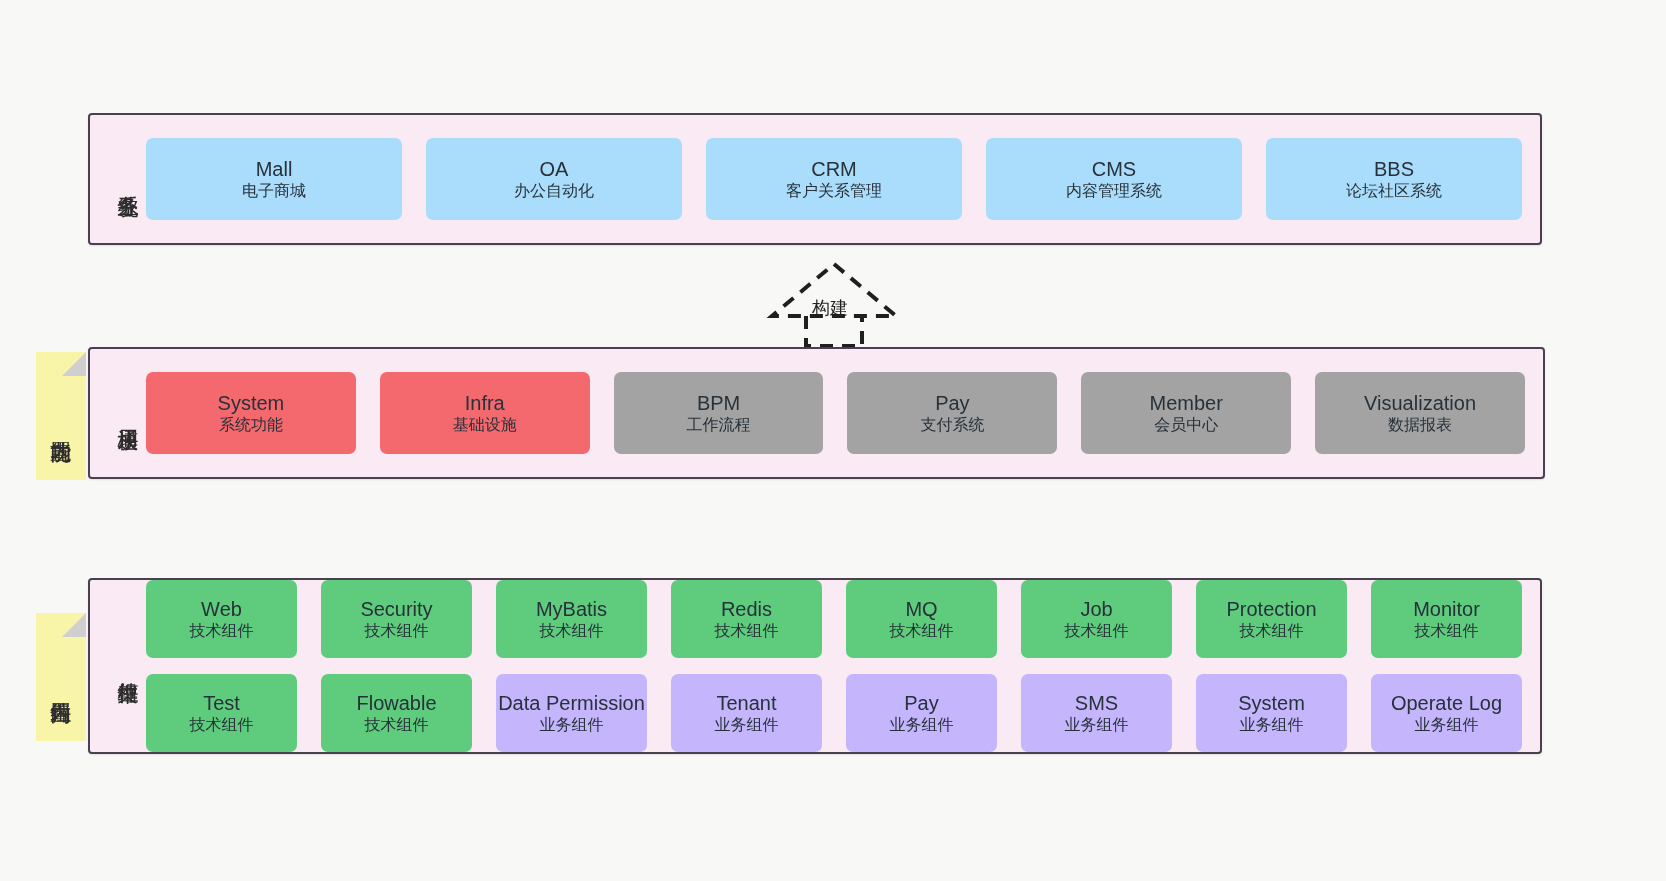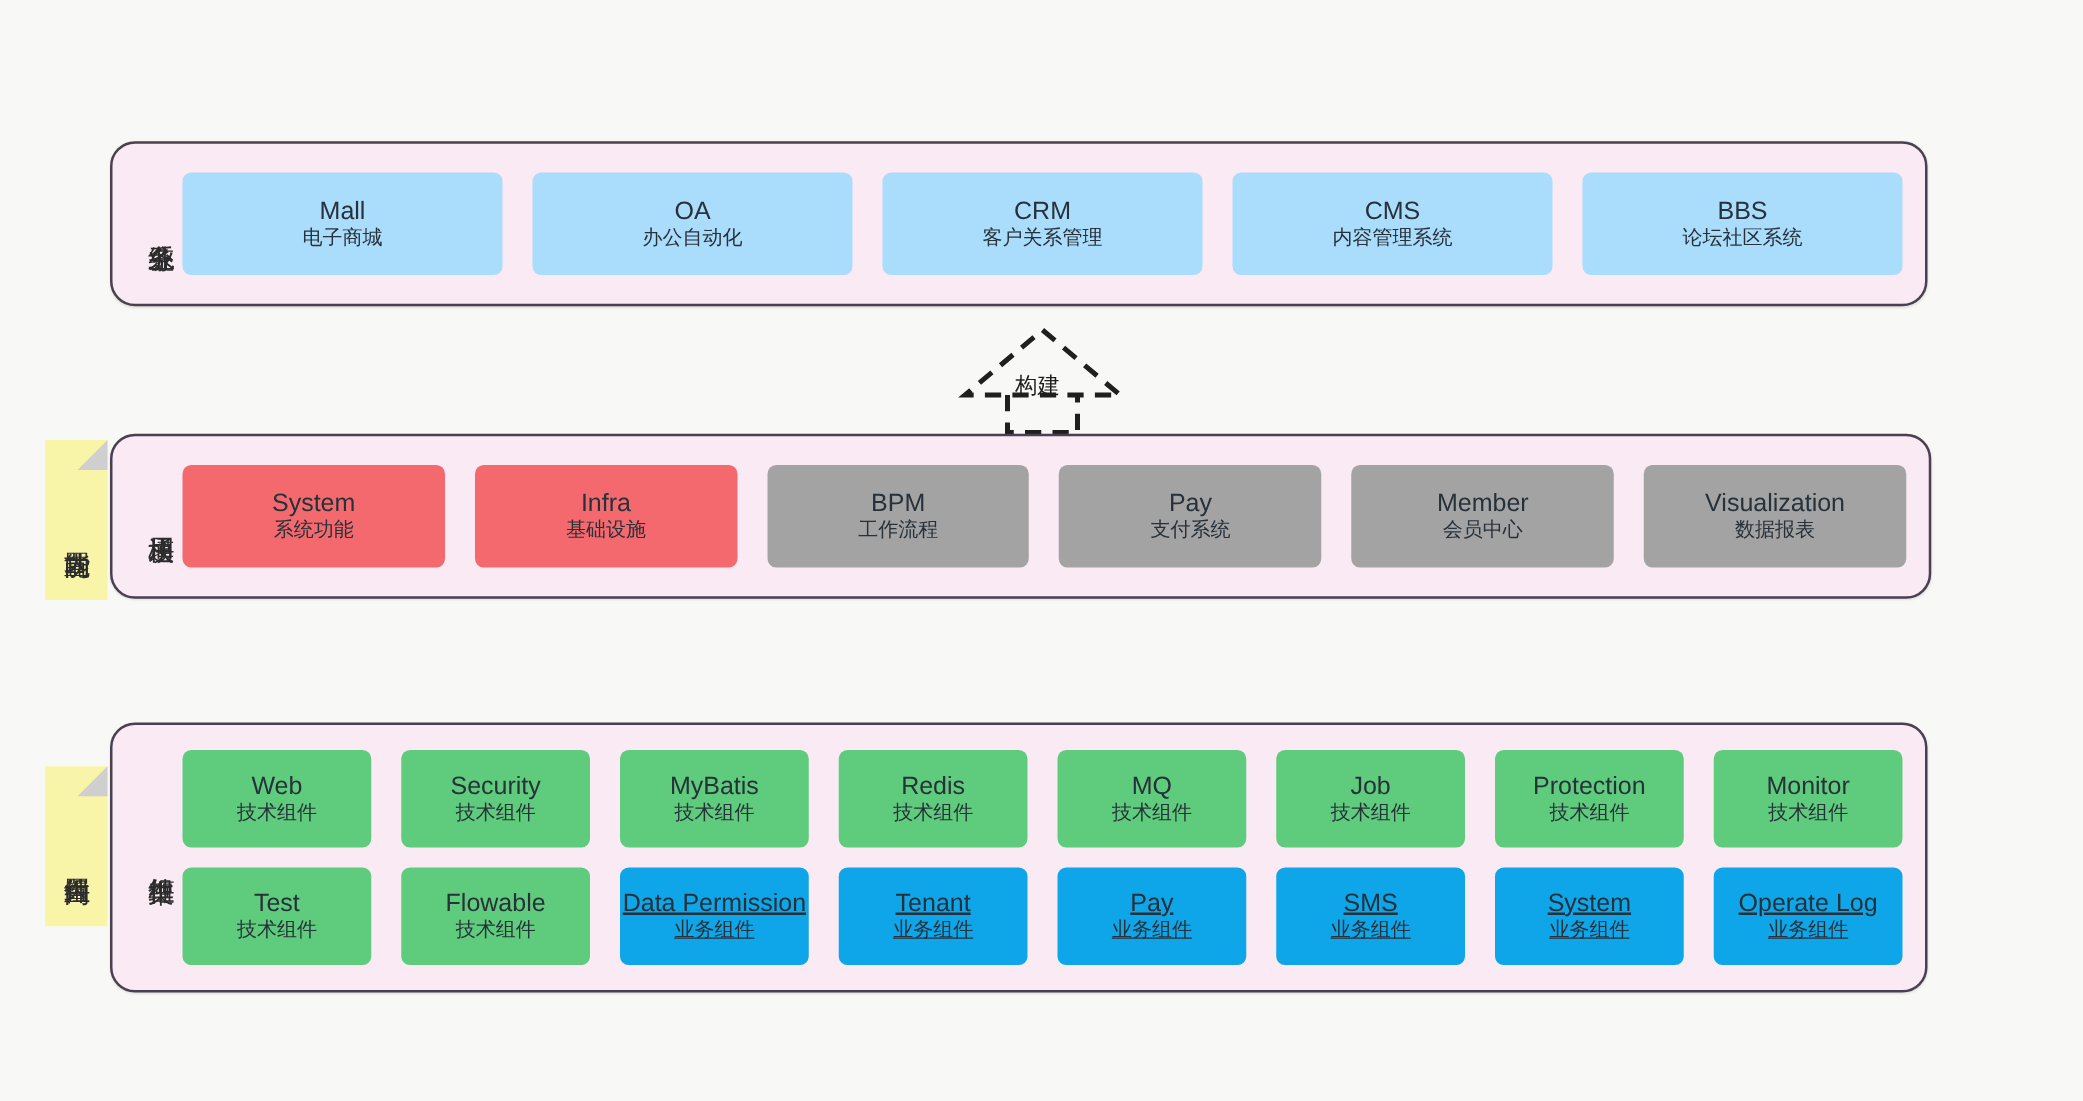--- a/index.html
+++ b/index.html
@@ -14,21 +14,21 @@
     position: relative;
     width: 1666px; height: 881px;
     background: #f8f8f7;
   }
 
   
   .layer {
     position: absolute;
     background: #f9eaf4;
     border: 2px solid #4a4050;
-    border-radius: 20px;
+    border-radius: 4px;
     display: flex;
     align-items: center;
     box-shadow: 0 1px 2px rgba(0,0,0,0.10);
   }
   .layer-title {
     width: 40px;
     flex: 0 0 40px;
     margin-left: 10px;
     font-size: 21px;
     line-height: 1.12;
@@ -71,21 +71,21 @@
     padding: 4px 2px;
     user-select: none;
   }
   .card .t1 { font-size: 20px; }
   .card .t2 { font-size: 16px; }
 
   .c-blue        { background: #aadcfb; height: 82px; }
   .c-red-strong  { background: #f4696e; height: 82px; }
   .c-red-light   { background: #a3a3a3; height: 82px; }
   .c-green-strong{ background: #5fcb7c; height: 78px; }
-  .c-green-light { background: #0ea5e9; height: 78px; text-decoration: underline; }
+  .c-green-light { background: #c4b5fd; height: 78px; }
 
   
   .sticky {
     position: absolute;
     background: #f9f5a8;
     width: 50px;
     display: flex;
     align-items: center;
     justify-content: center;
     font-size: 21px;
@@ -196,21 +196,21 @@
         </div>
       </div>
     </div>
   </div>
 
 
   <div class="sticky" id="sticky-framework" style="left:36px; top:613px; height:128px;">
     <span>内置组件</span>
   </div>
 
-  <div class="layer" id="layer-framework" style="left:88px; top:578px; width:1454px; height:216px;">
+  <div class="layer" id="layer-framework" style="left:88px; top:578px; width:1454px; height:176px;">
     <div class="layer-title">框架组件</div>
     <div class="layer-body">
 
       <div class="row">
         <div class="card c-green-strong">
           <div class="t1">Web</div>
           <div class="t2">技术组件</div>
         </div>
         <div class="card c-green-strong">
           <div class="t1">Security</div>

